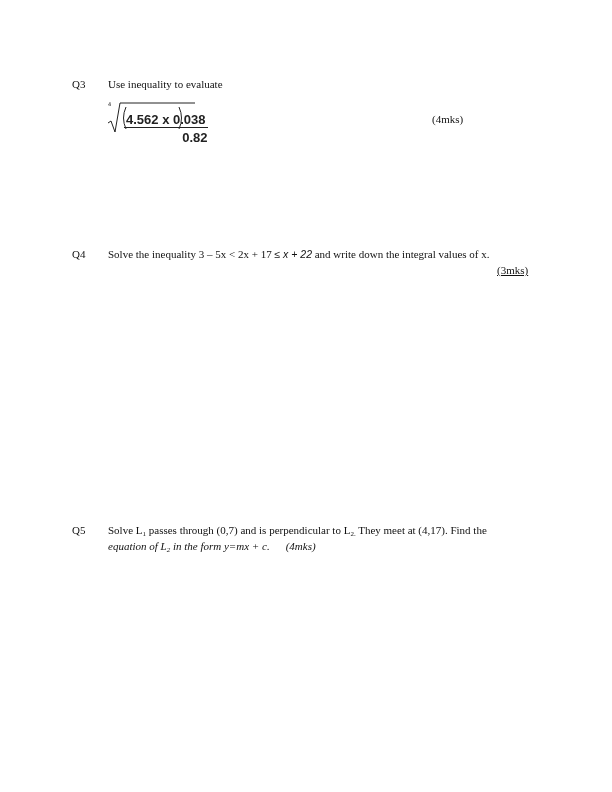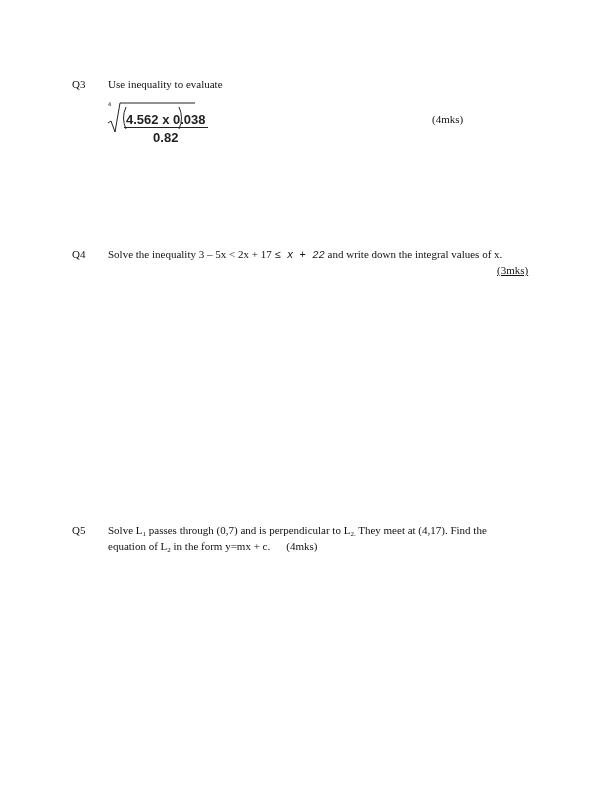--- a/index.html
+++ b/index.html
@@ -2,25 +2,25 @@
 <html><head>
   <meta charset="utf-8">
   <style>
     html, body { margin: 0; padding: 0; background: #ffffff; }
     body { width: 612px; height: 792px; position: relative; overflow: hidden;
            font-family: "Liberation Serif", serif; color: #111; font-size: 11px; }
     .q { position: absolute; left: 72px; }
     .qnum { position: absolute; left: 0; top: 0; text-align: right; }
     .qtext { position: absolute; left: 36px; top: 0; white-space: nowrap; }
     .marks { position: absolute; }
-    .math { font-family: Liberation Mono, monospace; font-style: italic; font-size: 10.5px; }
+    .math { font-family: Liberation Sans, sans-serif; font-style: italic; font-size: 10.5px; }
     .radical { position: absolute; left: 107px; top: 101px; width: 90px; height: 34px; }
     .frac { position: absolute; left: 124px; top: 104px; text-align: center; font-family: Liberation Sans, sans-serif; font-size: 13px; font-weight: bold; color: #222; margin-top: 8px; }
     .num { display: block; padding: 0 2px; border-bottom: 0.8px solid #222; }
-    .den { display: block; padding-top: 2px; }
+    .den { display: block; padding-top: 2px; text-align: right; }
     .idx { position: absolute; left: 108px; top: 101px; font-size: 5px; font-family: "DejaVu Sans", sans-serif; }
     sub { font-size: 7px; vertical-align: -2px; }
   </style>
 </head>
 <body>
 
 <div class="q" style="top:78px;">
   <span class="qnum">Q3</span>
   <span class="qtext">Use inequality to evaluate</span>
 </div>
@@ -38,14 +38,14 @@
 
 <div class="q" style="top:248px;">
   <span class="qnum">Q4</span>
   <span class="qtext"><span>Solve the inequality 3 – 5x &lt; 2x + 17 </span><span class="math">≤ x + 22</span><span> and write down the integral values of x.</span></span>
 </div>
 <span class="marks" style="left:497px; top:264px;text-decoration:underline;">(3mks)</span>
 
 <div class="q" style="top:524px;">
   <span class="qnum">Q5</span>
   <span class="qtext"><span>Solve L</span><sub>1</sub><span> passes through (0,7) and is perpendicular to L</span><sub>2.</sub><span> They meet at (4,17).  Find the</span></span>
-  <span class="qtext" style="top:16px;"><span>equation of L</span><sub>2</sub><span> in the form y=mx + c.</span><span style="display:inline-block; width:16px;"></span><span>(4mks)</span></span>
+  <span class="qtext" style="top:16px;font-style:italic;"><span>equation of L</span><sub>2</sub><span> in the form y=mx + c.</span><span style="display:inline-block; width:16px;"></span><span>(4mks)</span></span>
 </div>
 
 </body></html>

